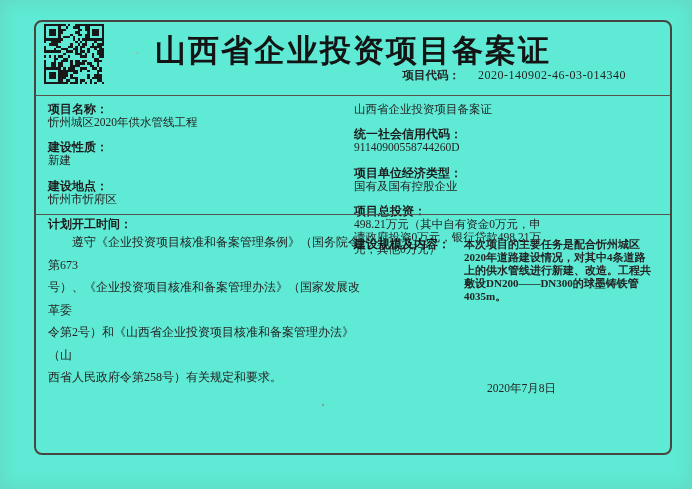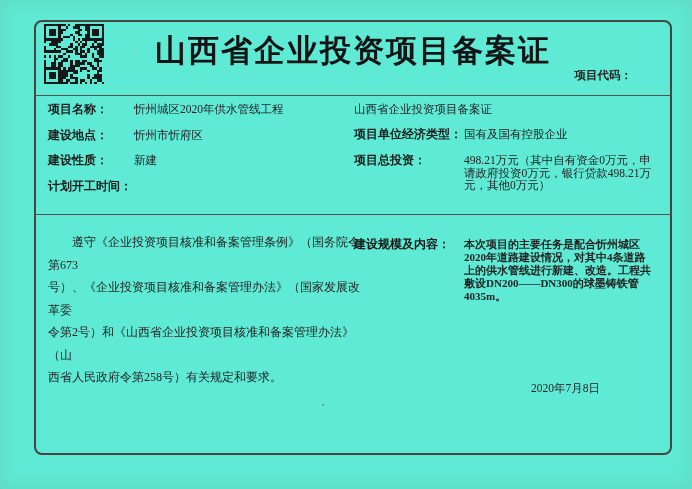--- a/index.html
+++ b/index.html
@@ -29,35 +29,35 @@
   }
   .qr svg { width:100%; height:100%; fill:#181818; }
   .title {
     position:absolute; left:0; right:0; top:8px;
     text-align:center;
     font-size:31px; font-weight:700;
     letter-spacing:2px;
     color:#141414;
   }
   .code-row {
-    position:absolute; top:46px; right:38px;
+    position:absolute; top:46px; right:44px;
     display:flex; align-items:baseline; gap:18px;margin-left:36px;
   }
   .code-row .lbl { font-size:11.5px; font-weight:700; }
   .code-row .val { font-size:12px; font-family:"Liberation Serif", serif; letter-spacing:.5px; }
   .hr {
     position:absolute; left:-1px; right:-1px; height:1px;
     background:#55524c;
   }
   .hr.top { top:73px; }
   .hr.mid { top:192px; }
   .col { position:absolute; }
   .col.left  { left:12px;  top:81px; width:300px; }
   .col.right { left:318px; top:81px; width:314px; }
-  .frow { display:flex; align-items:flex-start; margin-bottom:12.5px; }
+  .frow { display:flex; align-items:flex-start; margin-bottom:12.5px;flex-direction:column; }
   .frow .flabel {
     flex:0 0 auto;
     font-size:12px; font-weight:700; color:#1c1c1c;
     line-height:13px;
   }
   .col.left  .frow .flabel { width:86px; }
   .col.right .frow .flabel { width:110px; }
   .frow .fvalue {
     flex:1;
     font-family:"Liberation Serif", serif;
@@ -80,21 +80,20 @@
     flex:1;
     font-family:"Liberation Serif", serif;
     font-size:11px; line-height:13px;
     white-space:pre-line;
     font-weight:bold;
   }
   .date {
     position:absolute; left:451px; top:359px;
     font-family:"Liberation Serif", serif;
     font-size:11.5px;
-    margin-left:44px;
   }
   .speck { position:absolute; background:#8a887f; width:2px; height:2px; border-radius:1px; }
 </style>
 </head>
 <body>
 
 <div class="page">
   <div class="cert">
 
     <div class="qr">
@@ -427,45 +426,50 @@
           <rect x="19" y="24" width="1" height="1"></rect>
           <rect x="21" y="24" width="1" height="1"></rect>
           <rect x="24" y="24" width="1" height="1"></rect>
         </svg>
     </div>
 
     <div class="title">山西省企业投资项目备案证</div>
 
     <div class="code-row">
       <span class="lbl">项目代码：</span>
+      <span class="val">2020-140902-46-03-014340</span>
     </div>
 
     <div class="hr top"></div>
 
     <div class="col left">
       <div class="frow">
         <span class="flabel">项目名称：</span>
         <span class="fvalue">忻州城区2020年供水管线工程</span>
       </div>
       <div class="frow">
+        <span class="flabel">建设性质：</span>
+        <span class="fvalue">新建</span>
+      </div>
+      <div class="frow">
         <span class="flabel">建设地点：</span>
         <span class="fvalue">忻州市忻府区</span>
       </div>
       <div class="frow">
-        <span class="flabel">建设性质：</span>
-        <span class="fvalue">新建</span>
-      </div>
-      <div class="frow">
         <span class="flabel">计划开工时间：</span>
       </div>
     </div>
 
     <div class="col right">
       <div class="frow">
         <span class="fvalue">山西省企业投资项目备案证</span>
+      </div>
+      <div class="frow">
+        <span class="flabel">统一社会信用代码：</span>
+        <span class="fvalue">91140900558744260D</span>
       </div>
       <div class="frow">
         <span class="flabel">项目单位经济类型：</span>
         <span class="fvalue">国有及国有控股企业</span>
       </div>
       <div class="frow">
         <span class="flabel">项目总投资：</span>
         <span class="fvalue">498.21万元（其中自有资金0万元，申
 请政府投资0万元，银行贷款498.21万
 元，其他0万元）</span>

